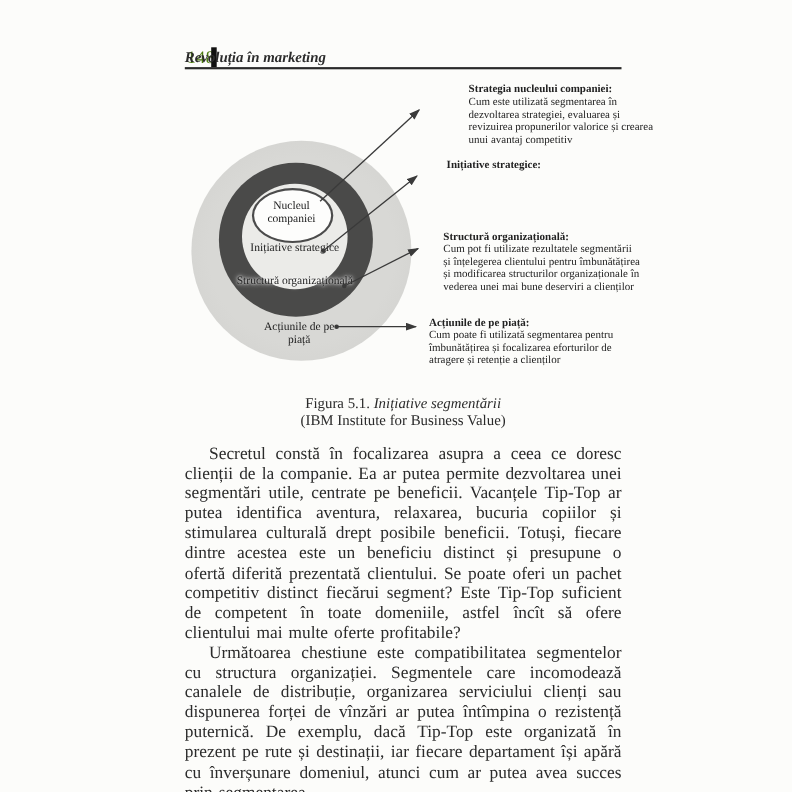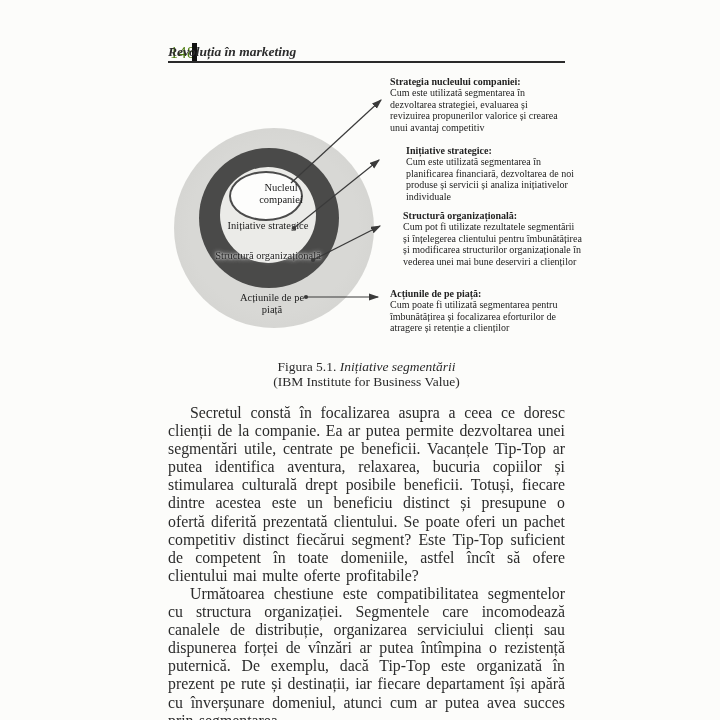--- a/index.html
+++ b/index.html
@@ -21,31 +21,31 @@
   
   .circle{position:absolute;border-radius:50%;filter:blur(.4px);}
   .ring-outer{left:174px;top:128px;width:200px;height:200px;
     background:radial-gradient(circle,#d8d8d5 60%,#cfcfcc 100%);}
   .ring-dark{left:199px;top:148px;width:140px;height:140px;background:#4a4a49;}
   .ring-inner{left:220px;top:167px;width:96px;height:96px;background:#ebebe8;}
   .core-ellipse{position:absolute;left:229px;top:171px;width:70px;height:46px;
     border-radius:50%;background:#fdfdfc;border:2px solid #4b4b4b;filter:blur(.3px);}
 
   .ring-label{position:absolute;text-align:center;font-size:10.5px;line-height:1.12;color:#222;}
-  .lbl-core{left:229px;top:182px;width:72px;padding-left:16px;}
+  .lbl-core{left:229px;top:182px;width:72px;}
   .lbl-initiative{left:226px;top:220px;width:84px;}
   .lbl-structura{left:212px;top:250px;width:112px;color:#1d1d1d;
     text-shadow:0 0 2px rgba(255,255,255,.95),0 0 4px rgba(255,255,255,.8),0 0 6px rgba(255,255,255,.6);}
   .lbl-actiunile{left:230px;top:292px;width:84px;}
 
   .connectors{position:absolute;left:0;top:0;width:720px;height:400px;}
 
   .anno{position:absolute;left:390px;width:180px;font-size:10px;line-height:11.4px;color:#222;}
   .anno-title{font-weight:bold;}
-  .a1{top:76px;} .a2{top:145px;margin-left:16px;} .a3{top:210px;margin-left:13px;} .a4{top:288px;}
+  .a1{top:76px;margin-left:36px;} .a2{top:145px;margin-left:16px;} .a3{top:210px;margin-left:13px;} .a4{top:288px;}
 
   
   .caption{position:absolute;left:168px;top:359px;width:397px;text-align:center;
     font-size:13.5px;line-height:15px;color:#2a2a2a;}
   .caption .it{font-style:italic;}
 
   
   .bodytext{position:absolute;left:168px;top:404px;width:397px;
     font-size:15.8px;line-height:18.1px;text-align:justify;color:#2b2b2b;}
   .bodytext p{margin:0;text-indent:22px;word-spacing:1.5px;}
@@ -84,21 +84,20 @@
     <circle cx="313" cy="260" r="2.1" fill="#3a3a3a"></circle>
     <circle cx="306" cy="297" r="2.1" fill="#3a3a3a"></circle>
   </svg>
 
   <div class="anno a1">
     <div class="anno-title">Strategia nucleului companiei:</div>
     <div class="anno-body">Cum este utilizată segmentarea în dezvoltarea strategiei, evaluarea și revizuirea propunerilor valorice și crearea unui avantaj competitiv</div>
   </div>
   <div class="anno a2">
     <div class="anno-title">Inițiative strategice:</div>
-    <div class="anno-body">Cum este utilizată segmentarea în planificarea financiară, dezvoltarea de noi produse și servicii și analiza inițiativelor individuale</div>
   </div>
   <div class="anno a3">
     <div class="anno-title">Structură organizațională:</div>
     <div class="anno-body">Cum pot fi utilizate rezultatele segmentării și înțelegerea clientului pentru îmbunătățirea și modificarea structurilor organizaționale în vederea unei mai bune deserviri a clienților</div>
   </div>
   <div class="anno a4">
     <div class="anno-title">Acțiunile de pe piață:</div>
     <div class="anno-body">Cum poate fi utilizată segmentarea pentru îmbunătățirea și focalizarea eforturilor de atragere și retenție a clienților</div>
   </div>
 

